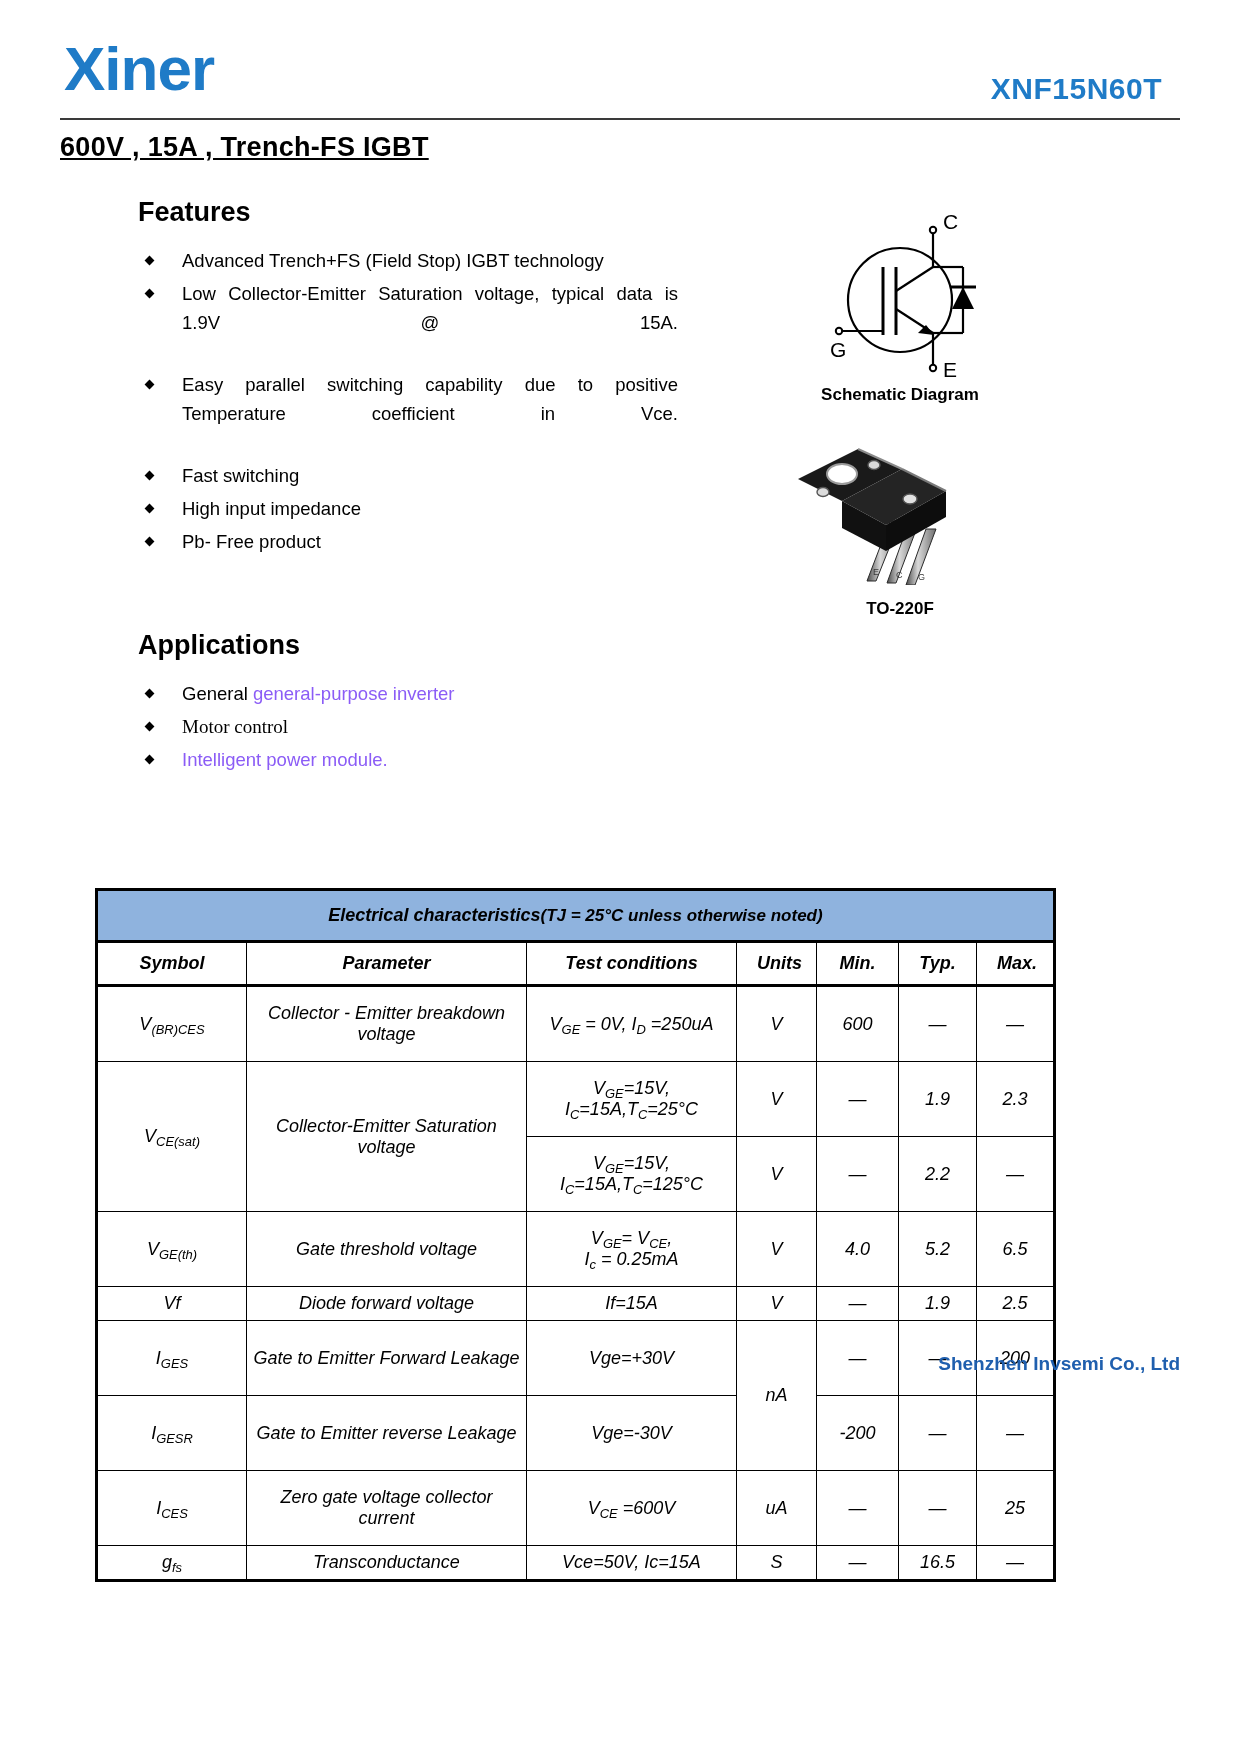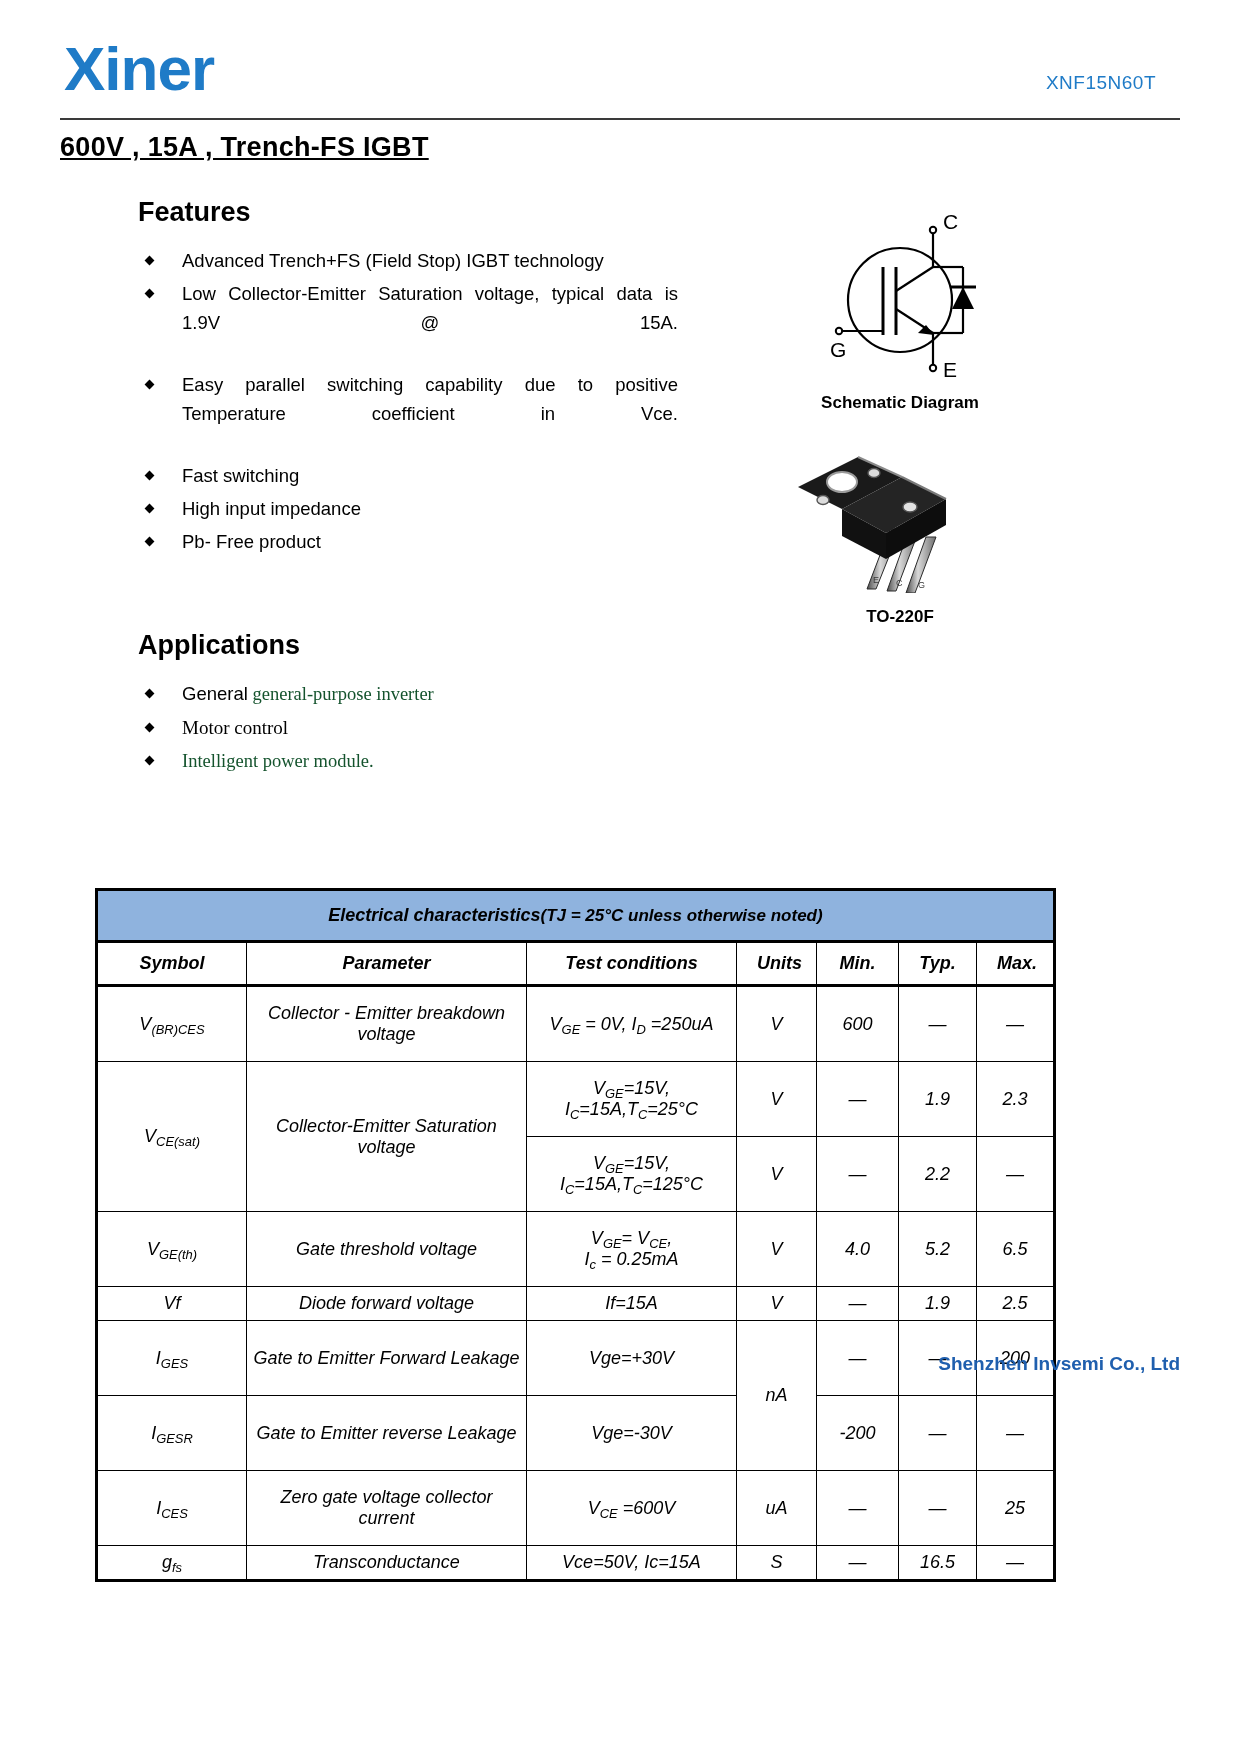--- a/index.html
+++ b/index.html
@@ -34,24 +34,24 @@
     top: 38px;
     font-size: 62px;
     font-weight: bold;
     color: #1F7BC7;
     letter-spacing: -1px;
     line-height: 1;
     font-family: "Liberation Sans", sans-serif;
   }
   .part-number {
     position: absolute;
-    right: 24px;
+    right: 18px;
     top: 72px;
-    font-size: 19px;
-    font-weight: normal;
+    font-size: 30px;
+    font-weight: bold;
     color: #1F7BC7;
     letter-spacing: 0.5px;
   }
   .header-rule {
     position: absolute;
     left: 0;
     right: 0;
     top: 118px;
     border-top: 2px solid #3A3A3A;
   }
@@ -121,33 +121,33 @@
     text-align: justify;
   }
   li.justify-line .txt::after {
     content: "";
     display: inline-block;
     width: 100%;
   }
   .apps-heading {
     margin-top: 74px;
   }
-  .gray-text { color: #14532d; font-family: Liberation Serif, serif; }
+  .gray-text { color: #8b5cf6; }
   .serif-text { font-family: "Liberation Serif", serif; font-size: 19px; }
 
   
   .schematic-wrap {
     width: 300px;
     height: 180px;
     position: relative;
   }
   .caption {
     font-size: 17px;
     font-weight: bold;
-    margin-top: 8px;
+    margin-top: 0;
   }
   .package-wrap {
     margin-top: 30px;
     width: 300px;
     height: 150px;
     position: relative;
   }
   .package-caption {
     font-size: 17px;
     font-weight: bold;

